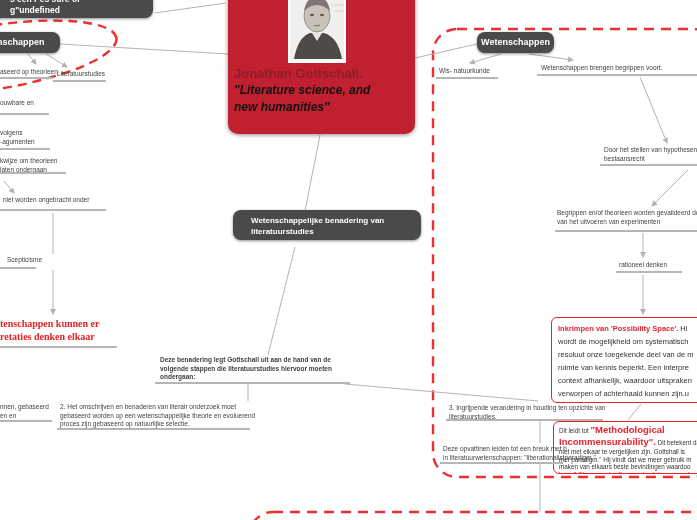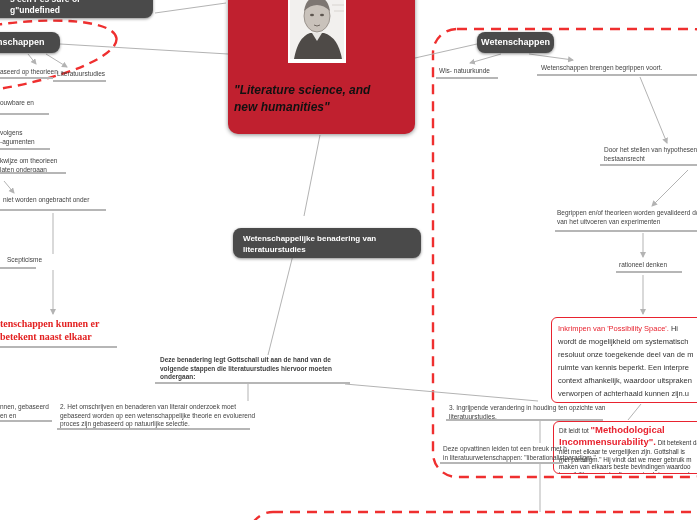--- a/index.html
+++ b/index.html
@@ -38,21 +38,21 @@
   .uline{position:absolute;height:2px;background:#b6b6b6;z-index:2;}
   .red-note{
     position:absolute;left:0px;top:317px;color:#e32222;font-weight:bold;
     font-size:10px;line-height:13px;z-index:2;
   }
   .red-note div{white-space:nowrap;font-family:Liberation Serif, serif;}
   .rbox{
     position:absolute;background:#ffffff;border:1.5px solid #e8232f;border-radius:6px;
     box-sizing:border-box;z-index:3;color:#333333;
   }
-  .rbox .t-red{color:#e8232f;font-weight:normal;}
+  .rbox .t-red{color:#e8232f;font-weight:bold;}
   #possibility-box{left:551px;top:317px;width:161px;height:86px;padding:4px 6px;font-size:7.5px;line-height:13px;}
   #possibility-box div{white-space:nowrap;}
   #metho-box{left:553px;top:421px;width:159px;height:53px;padding:3px 5px;font-size:6.3px;line-height:7.5px;overflow:hidden;}
   #metho-box div{white-space:nowrap;}
   #metho-box .bigline{line-height:10.5px;}
   #metho-box .t-big{color:#e8232f;font-weight:bold;font-size:9.5px;}
   .overlay-topic{z-index:5;}
 </style>
 </head>
 <body>
@@ -138,21 +138,21 @@
   </div>
   <div class="uline" style="left:0px;top:209px;width:106px;"></div>
 
   <div class="topic" style="left:7px;top:256px;">
     <div>Scepticisme</div>
   </div>
   <div class="uline" style="left:0px;top:267px;width:36px;"></div>
 
   <div class="red-note">
     <div>tenschappen kunnen er</div>
-    <div>betekent naast elkaar</div>
+    <div>retaties denken elkaar</div>
   </div>
   <div class="uline" style="left:0px;top:346px;width:117px;"></div>
 
   <div class="central">
     <div class="photo">
       <svg width="54" height="70" viewBox="0 0 54 70">
         <rect x="0" y="0" width="54" height="70" fill="#f2f0ee"></rect>
         <g stroke="#d8d4d0" stroke-width="1">
           <line x1="36" y1="4" x2="54" y2="4"></line>
             <line x1="40" y1="10" x2="54" y2="10"></line>
@@ -161,27 +161,28 @@
         </g>
         <path d="M4 70 Q8 48 20 44 L34 44 Q48 48 52 70 Z" fill="#4e4a47"></path>
         <path d="M22 44 L27 52 L32 44 Z" fill="#e8e6e3"></path>
         <ellipse cx="27" cy="27" rx="13" ry="16" fill="#c9c2bb" stroke="#8a837c" stroke-width="0.8"></ellipse>
         <path d="M14 22 Q16 8 27 8 Q38 8 40 22 Q34 16 27 16 Q20 16 14 22 Z" fill="#7d7672"></path>
         <ellipse cx="22" cy="26" rx="2" ry="1.2" fill="#5d5650"></ellipse>
         <ellipse cx="32" cy="26" rx="2" ry="1.2" fill="#5d5650"></ellipse>
         <path d="M24 36 Q27 38 30 36" stroke="#6e6660" stroke-width="1" fill="none"></path>
       </svg>
     </div>
+    <div class="title">Jonathan Gottschall.</div>
     <div class="quote">
       <div>"Literature science, and</div>
       <div>new humanities"</div>
     </div>
   </div>
 
-  <div class="node-dark" style="left:233px;top:228px;width:188px;height:30px;font-size:8px;line-height:11px;padding:5px 10px;box-sizing:border-box;">
+  <div class="node-dark" style="left:233px;top:210px;width:188px;height:30px;font-size:8px;line-height:11px;padding:5px 18px;box-sizing:border-box;">
     <div class="nl">Wetenschappelijke benadering van</div>
     <div class="nl">literatuurstudies</div>
   </div>
 
   <div class="topic bold" style="left:160px;top:356px;">
     <div>Deze benadering legt Gottschall uit aan de hand van de</div>
     <div>volgende stappen die literatuurstudies hiervoor moeten</div>
     <div>ondergaan:</div>
   </div>
   <div class="uline" style="left:155px;top:382px;width:195px;"></div>

